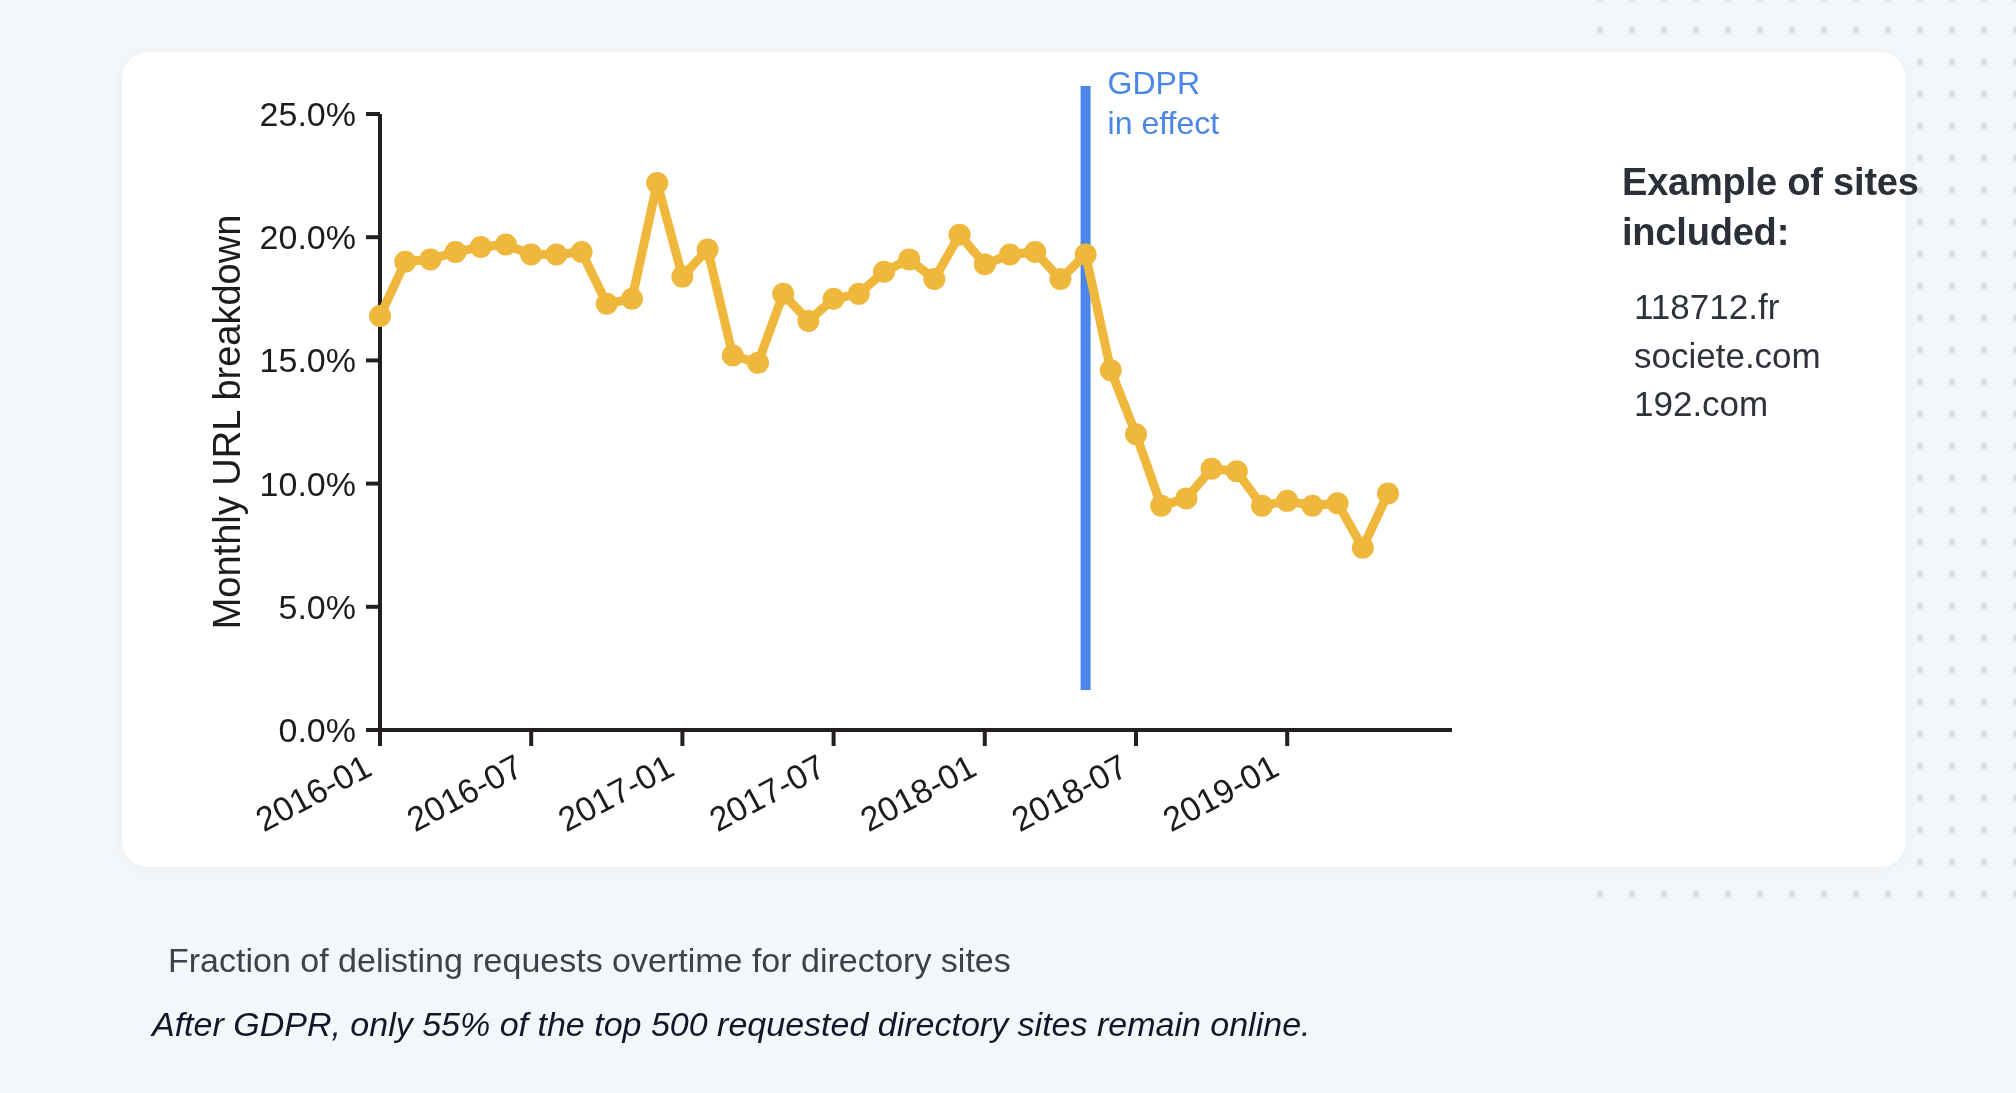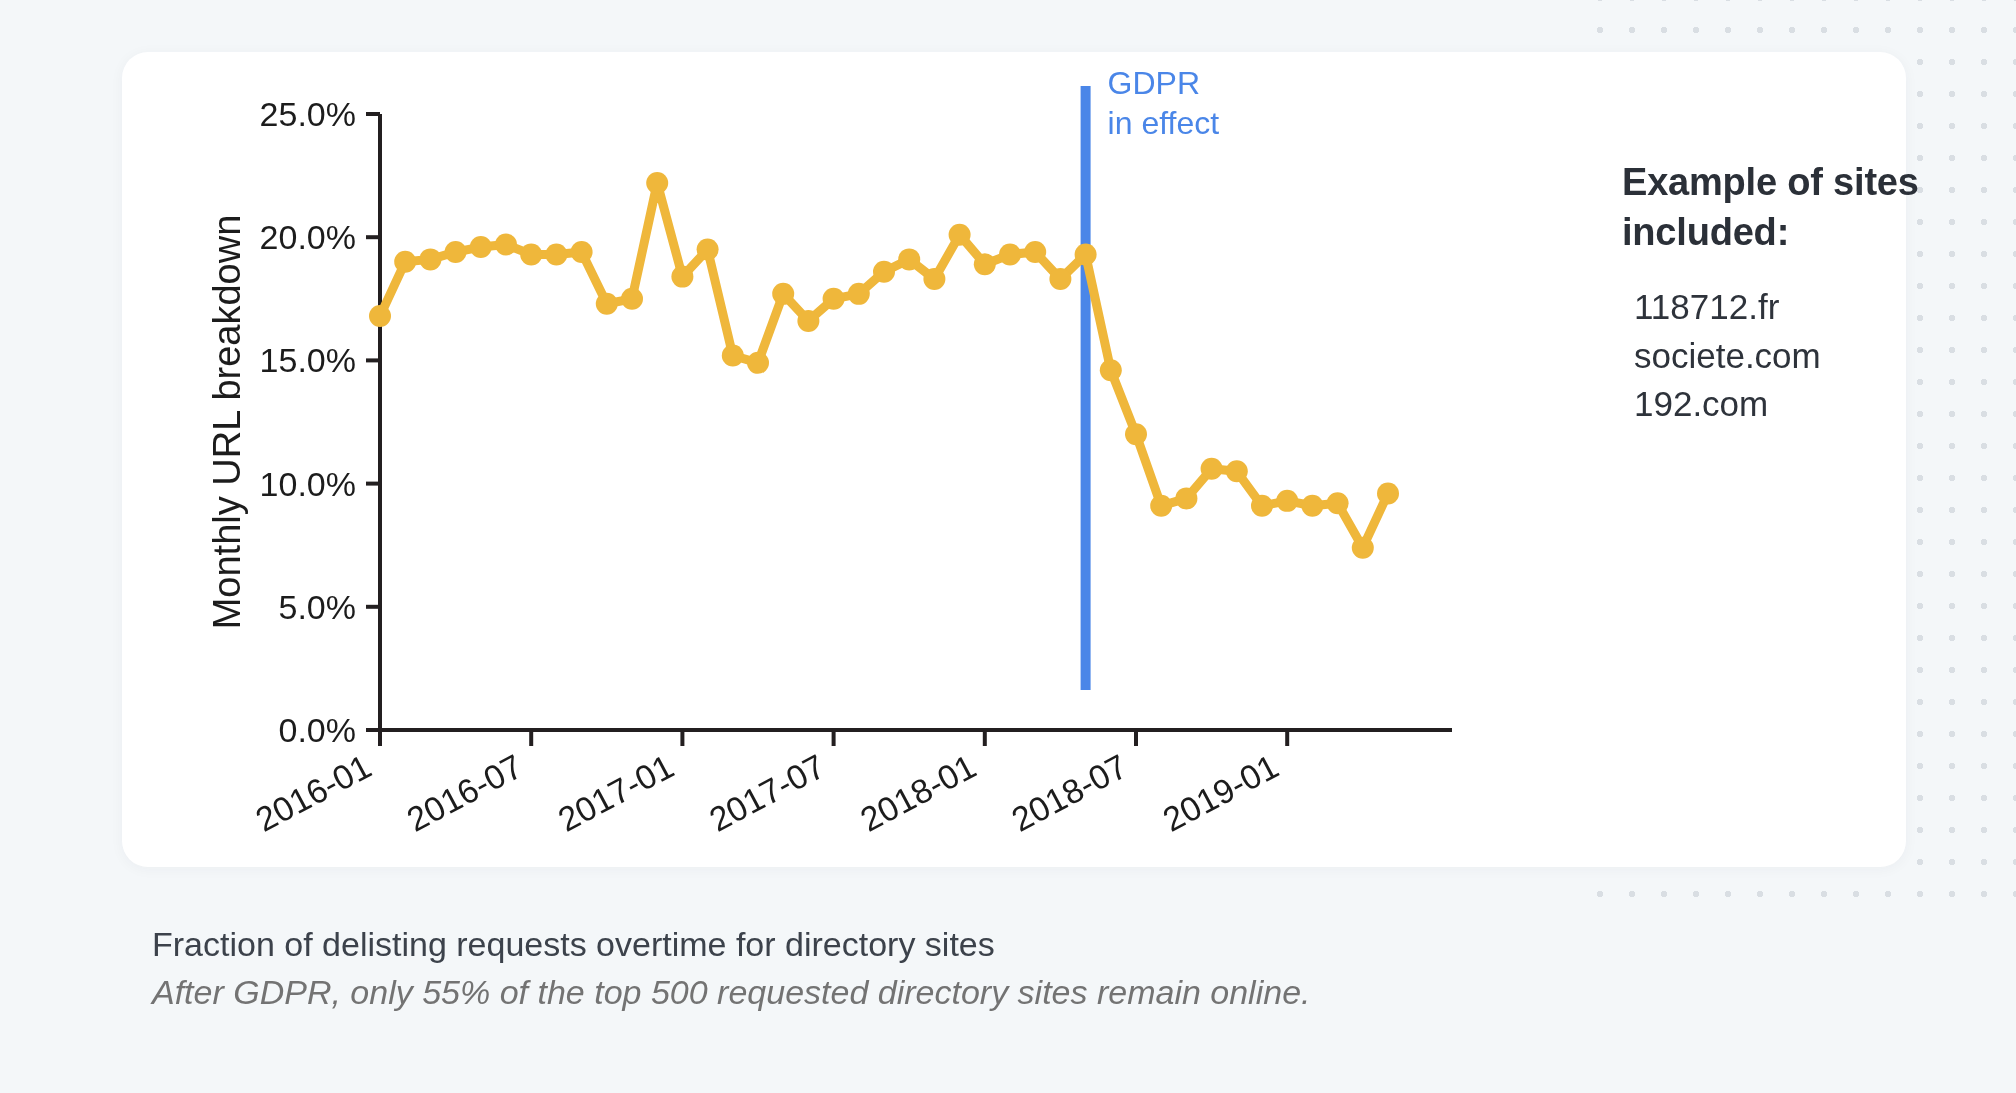--- a/index.html
+++ b/index.html
@@ -84,25 +84,25 @@
   .caption {
     position: absolute;
     left: 152px;
     top: 920px;
     width: 1750px;
   }
   .caption-line1 {
     font-size: 34px;
     color: #3c424b;
     line-height: 1.42;
-    margin: 0;
+    margin: 16px;
   }
   .caption-line2 {
     font-size: 34px;
-    color: #737373;
+    color: #0f172a;
     line-height: 1.42;
     font-style: italic;
     margin: 0;
   }
 </style>
 </head>
 <body>
 
 <div id="page">
 

